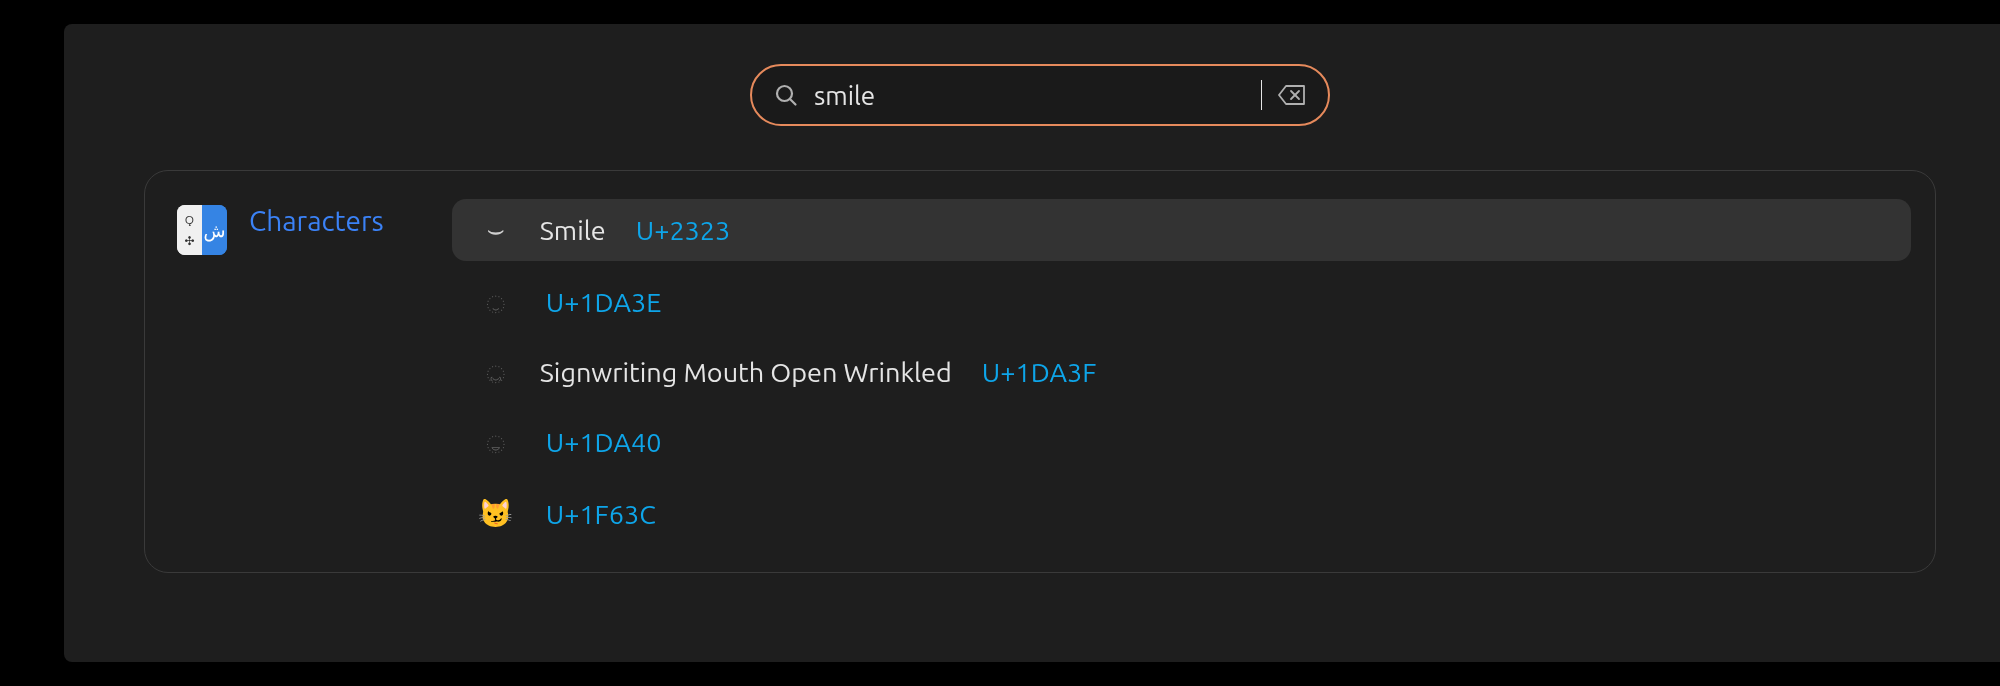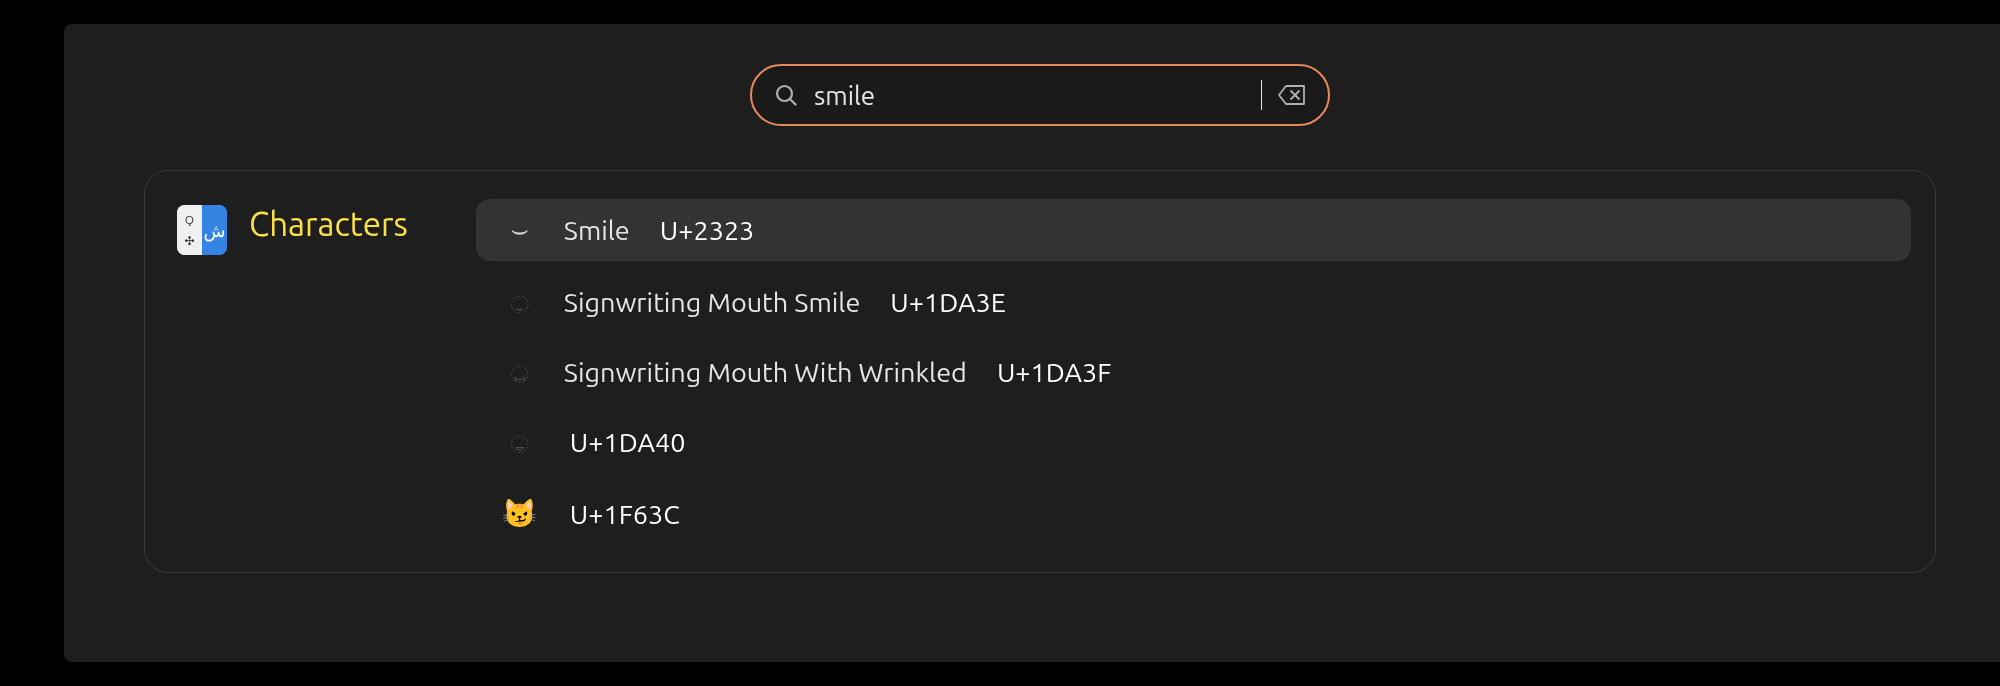--- a/index.html
+++ b/index.html
@@ -126,22 +126,22 @@
       justify-content: center;
       color: #fff;
       font-size: 18px;
     }
     .category-glyph {
       font-size: 12px;
       line-height: 1;
       color: #333;
     }
     .category-label {
-      font-size: 33px;
-      color: #fde047;
+      font-size: 28px;
+      color: #3b82f6;
       font-weight: 400;
     }
     .results {
       flex: 1;
       display: flex;
       flex-direction: column;
       gap: 12px;
     }
     .result-row {
       display: flex;
@@ -164,21 +164,21 @@
     .result-glyph.dim {
       color: #606060;
       font-size: 22px;
     }
     .result-name {
       font-size: 27px;
       color: #e5e5e5;
     }
     .result-code {
       font-size: 27px;
-      color: #ffffff;
+      color: #0ea5e9;
       margin-left: 6px;
     }
   </style>
 </head>
 <body>
 
 <div class="window">
   <div class="search-wrap">
     <div class="search-box">
       <svg class="search-icon" viewBox="0 0 24 24" fill="none" stroke="#b0b0b0" stroke-width="2.2" stroke-linecap="round">
@@ -211,26 +211,25 @@
 
     <div class="results">
 
     <div class="result-row selected">
           <span class="result-glyph">⌣</span>
           <span class="result-name">Smile</span>
           <span class="result-code">U+2323</span>
         </div>
         <div class="result-row">
           <span class="result-glyph dim">𝨾</span>
-          <span class="result-name">Signwriting Mouth Smile</span>
           <span class="result-code">U+1DA3E</span>
         </div>
         <div class="result-row">
           <span class="result-glyph dim">𝨿</span>
-          <span class="result-name">Signwriting Mouth With Wrinkled</span>
+          <span class="result-name">Signwriting Mouth Open Wrinkled</span>
           <span class="result-code">U+1DA3F</span>
         </div>
         <div class="result-row">
           <span class="result-glyph dim">𝩀</span>
           <span class="result-code">U+1DA40</span>
         </div>
         <div class="result-row">
           <span class="result-glyph">😼</span>
           <span class="result-code">U+1F63C</span>
         </div>

